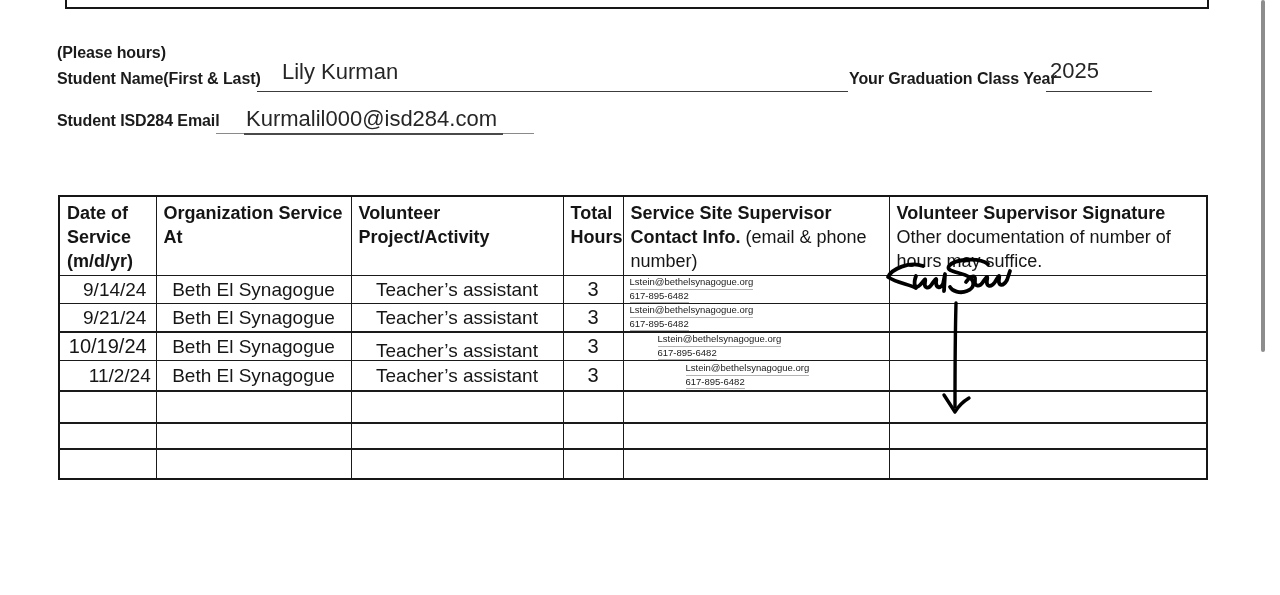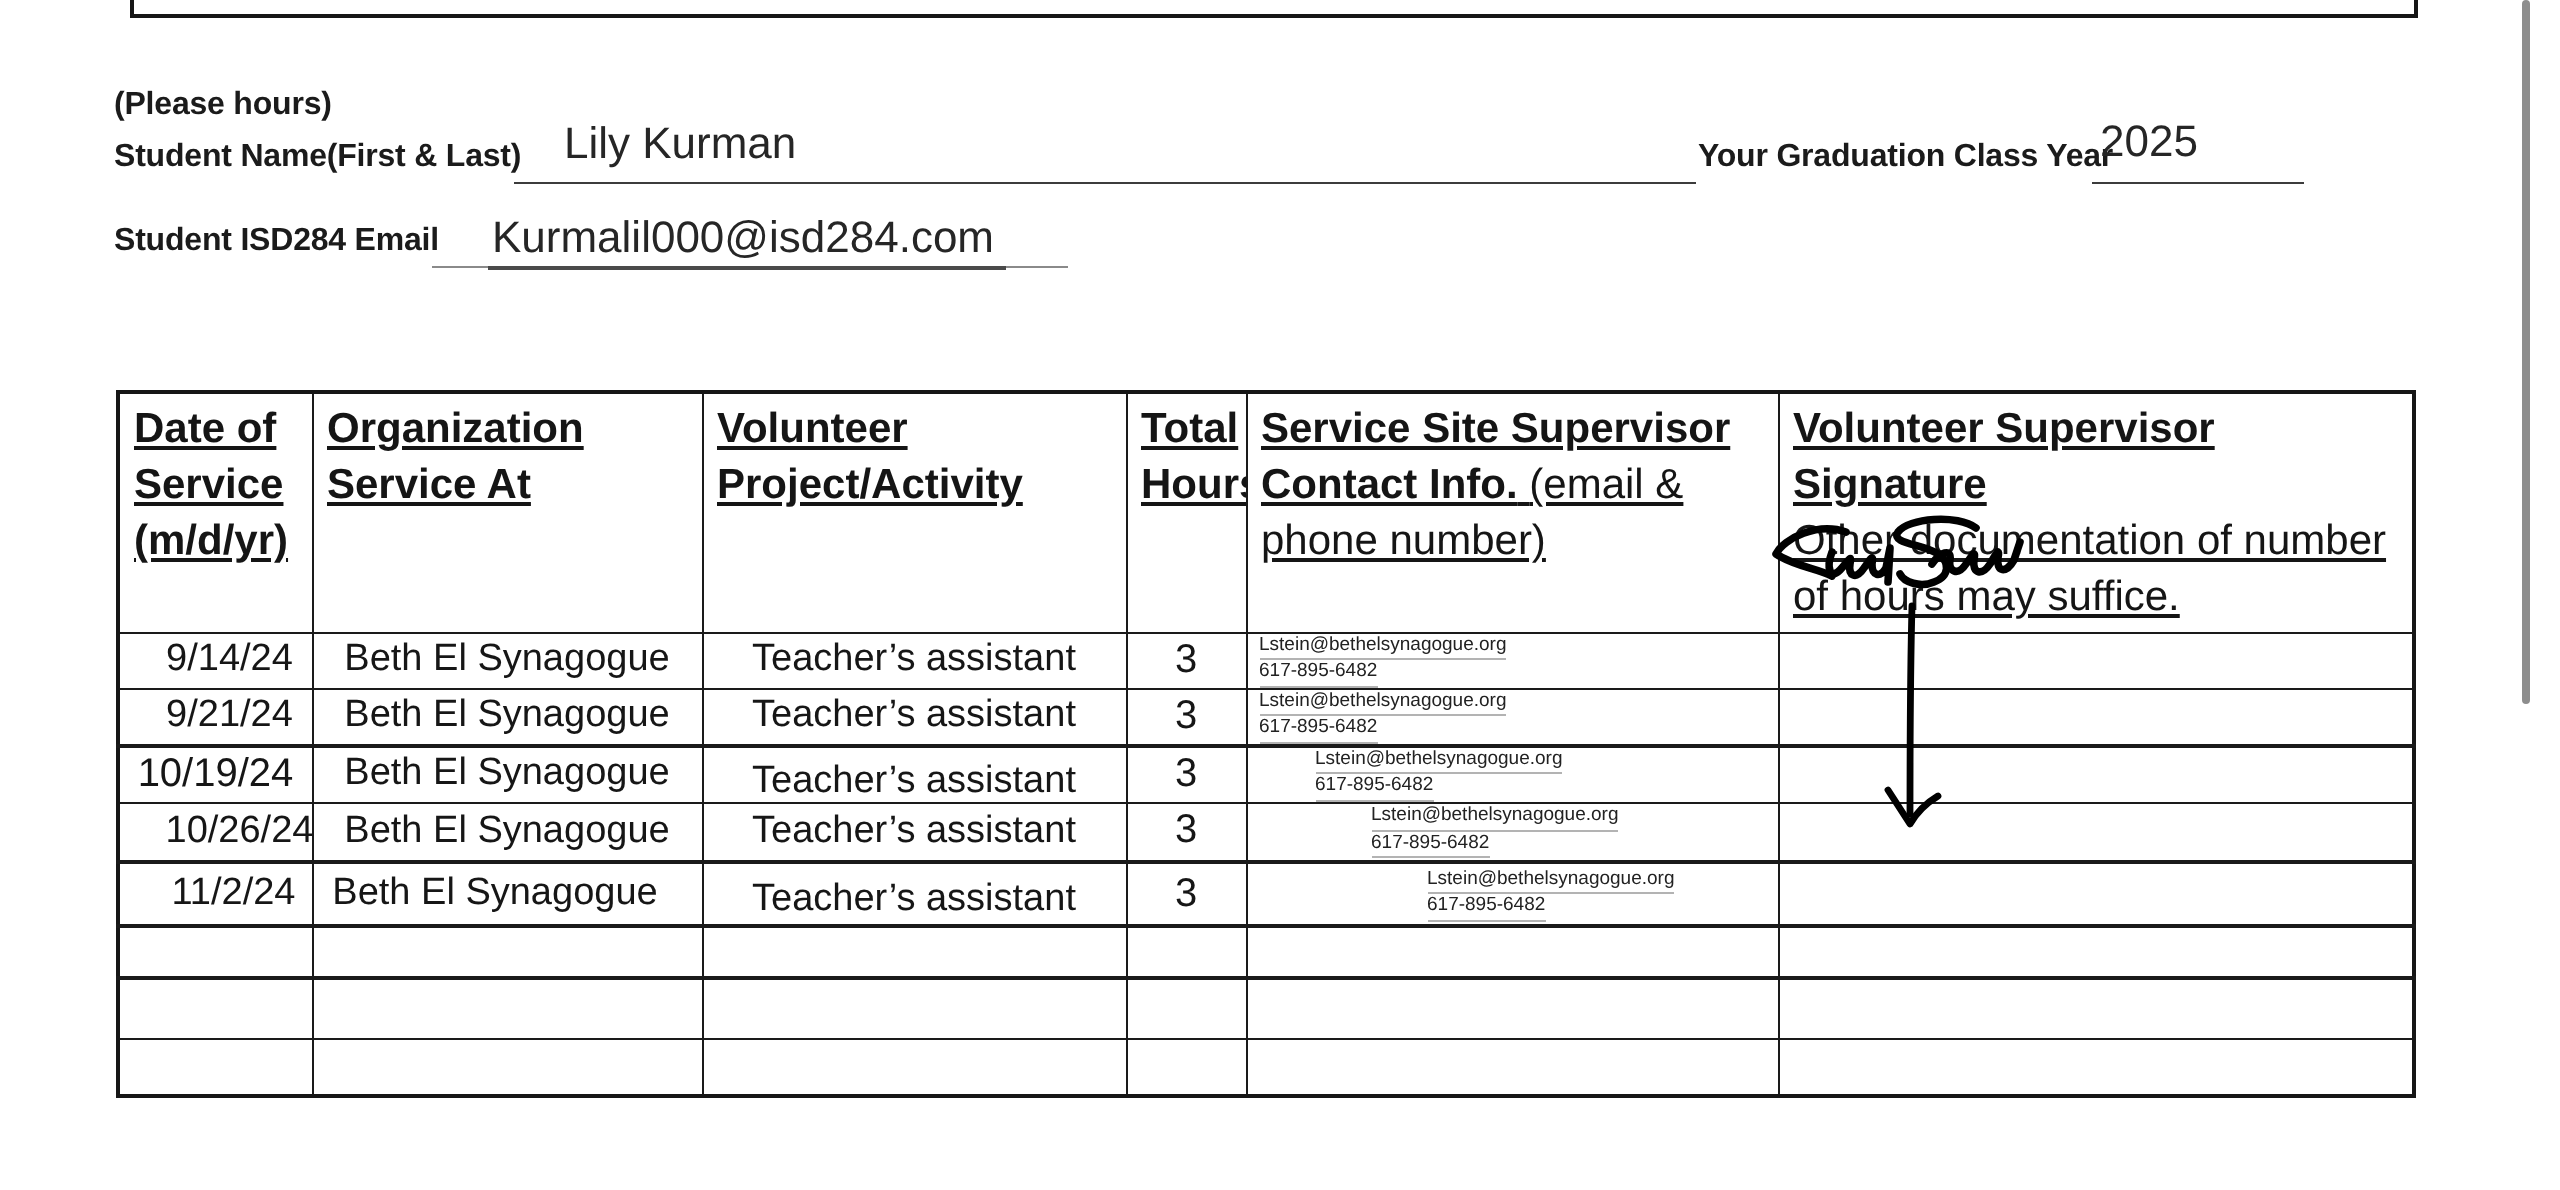--- a/index.html
+++ b/index.html
@@ -21,21 +21,21 @@
   .fill{font-size:22px;color:#262626;white-space:nowrap;}
   .uline{border-bottom:1.7px solid #3c3c3c;height:0;}
   .uline.light{border-bottom:1.5px solid #8a8a8a;}
   #email-value{border-bottom:2px solid #4a4a4a;padding:0 6px 1px 2px;}
 
   
   #log-table{left:58px;top:195px;}
   table{border-collapse:collapse;table-layout:fixed;width:1148px;border:2px solid #161616;background:#fff;}
   th,td{border:1.5px solid #1a1a1a;padding:0;overflow:hidden;}
   th{text-align:left;vertical-align:top;padding:4px 7px 2px 7px;
-     font-size:21px;line-height:1.34;font-weight:bold;color:#151515;text-decoration:underline;}
+     font-size:18px;line-height:1.34;font-weight:bold;color:#151515;}
   .h-note{font-weight:normal;}
   .h-note-block{font-weight:normal;display:block;}
 
   td{vertical-align:middle;}
   .cell{display:inline-block;}
   td.c-date,td.c-org,td.c-act,td.c-hrs{text-align:center;font-size:19px;color:#161616;}
   td.c-hrs{font-size:20px;}
   td.c-contact{font-size:9.5px;line-height:12.5px;color:#222;vertical-align:middle;}
   td.c-contact .stack{display:flex;flex-direction:column;align-items:flex-start;}
   .c-line{display:inline-block;border-bottom:1px solid #b3b3b3;white-space:nowrap;}
@@ -145,33 +145,20 @@
         <td class="c-contact">
             <span class="stack">
               <span class="c-line">Lstein@bethelsynagogue.org</span>
               <span class="c-line">617-895-6482</span>
             </span>
           </td>
         <td class="c-sig"></td>
       </tr>
       <tr>
         <td class="c-date"><span class="cell">10/19/24</span></td>
-        <td class="c-org"><span class="cell">Beth El Synagogue</span></td>
-        <td class="c-act"><span class="cell">Teacher’s assistant</span></td>
-        <td class="c-hrs"><span class="cell">3</span></td>
-        <td class="c-contact">
-            <span class="stack">
-              <span class="c-line">Lstein@bethelsynagogue.org</span>
-              <span class="c-line">617-895-6482</span>
-            </span>
-          </td>
-        <td class="c-sig"></td>
-      </tr>
-      <tr>
-        <td class="c-date"><span class="cell">10/26/24</span></td>
         <td class="c-org"><span class="cell">Beth El Synagogue</span></td>
         <td class="c-act"><span class="cell">Teacher’s assistant</span></td>
         <td class="c-hrs"><span class="cell">3</span></td>
         <td class="c-contact">
             <span class="stack">
               <span class="c-line">Lstein@bethelsynagogue.org</span>
               <span class="c-line">617-895-6482</span>
             </span>
           </td>
         <td class="c-sig"></td>

